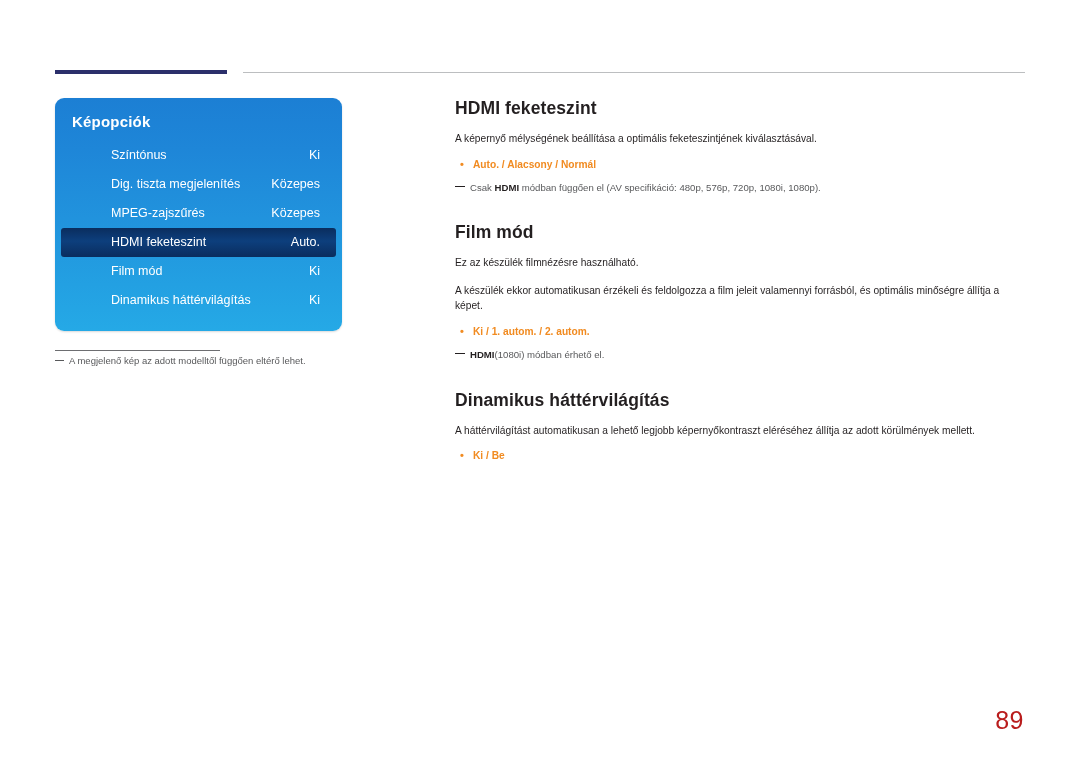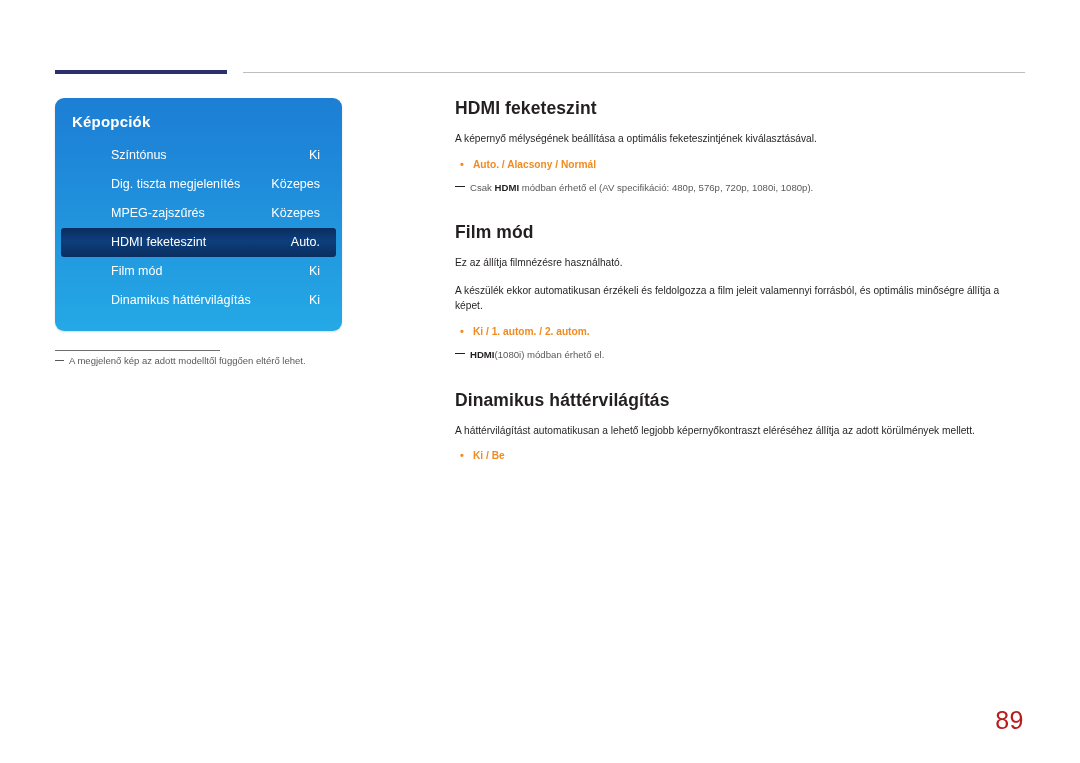--- a/index.html
+++ b/index.html
@@ -241,27 +241,27 @@
 
 <div class="content">
 
   <div class="sec">
     <h2 class="sec-title">HDMI feketeszint</h2>
     <p class="body">A képernyő mélységének beállítása a optimális feketeszintjének kiválasztásával.</p>
     <ul class="opts">
       <li>Auto. / Alacsony / Normál</li>
     </ul>
     <p class="dashnote">
-      <span class="dash"></span><span>Csak </span><b>HDMI</b><span> módban érhető el (AV specifikáció: 480p, 576p, 720p, 1080i, 1080p).</span>
+      <span class="dash"></span><span>Csak </span><b>HDMI</b><span> módban függően el (AV specifikáció: 480p, 576p, 720p, 1080i, 1080p).</span>
     </p>
   </div>
 
   <div class="sec">
     <h2 class="sec-title">Film mód</h2>
-    <p class="body">Ez az állítja filmnézésre használható.</p>
+    <p class="body">Ez az készülék filmnézésre használható.</p>
     <p class="body">A készülék ekkor automatikusan érzékeli és feldolgozza a film jeleit valamennyi forrásból, és optimális minőségre állítja a képet.</p>
     <ul class="opts">
       <li>Ki / 1. autom. / 2. autom.</li>
     </ul>
     <p class="dashnote">
       <span class="dash"></span><span></span><b>HDMI</b><span>(1080i) módban érhető el.</span>
     </p>
   </div>
 
   <div class="sec">

